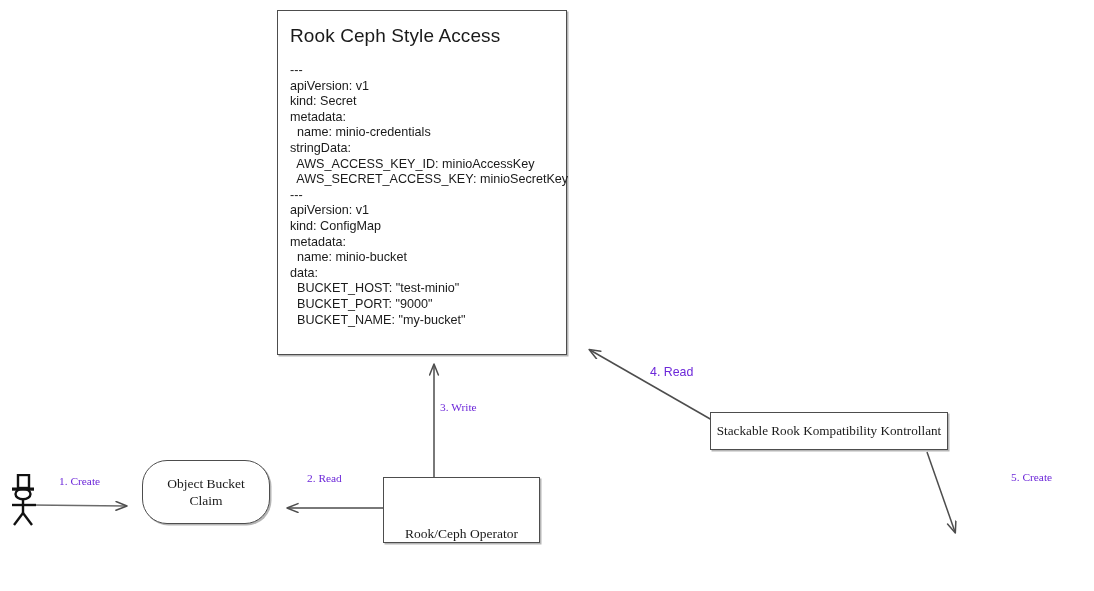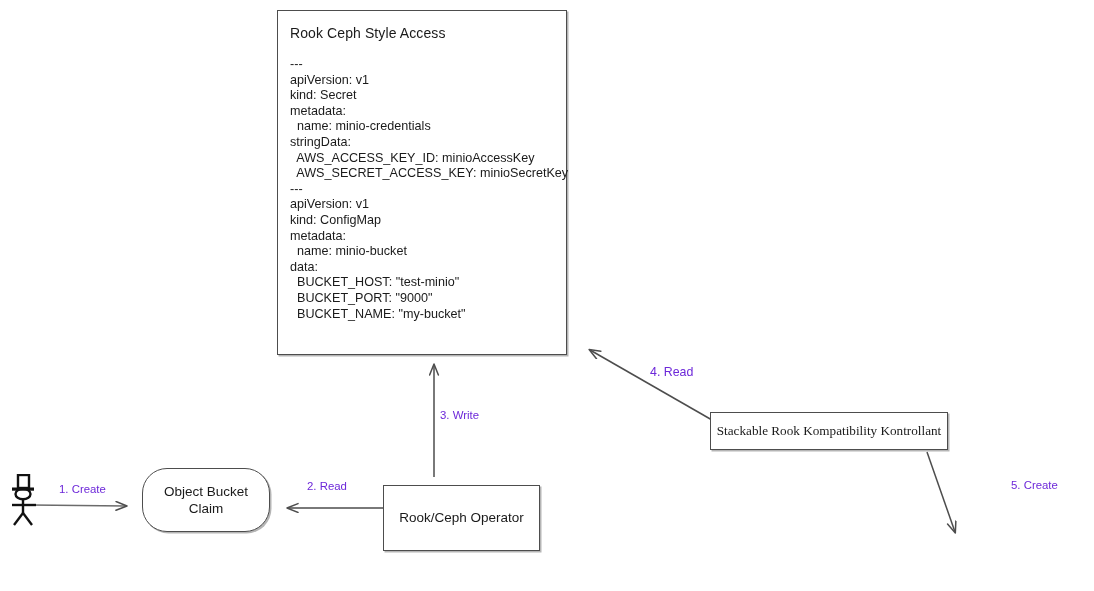--- a/index.html
+++ b/index.html
@@ -33,37 +33,36 @@
     box-shadow: 1.5px 1.5px 0 0 rgba(120,120,120,0.55);
   }
   .box-center {
     display: flex;
     align-items: center;
     justify-content: center;
     text-align: center;
     line-height: 1.28;
   }
   .mono {
-    font-family: Liberation Sans, sans-serif;
-    margin-top: 8px;
+    font-family: Liberation Serif, serif;
   }
   .sans {
     font-family: "Liberation Sans", sans-serif;
   }
 
   
   #yaml-card {
     left: 277px;
     top: 10px;
     width: 290px;
     height: 345px;
     padding: 14px 10px 10px 12px;
   }
   #yaml-title {
-    font-size: 14px;
+    font-size: 19px;
     color: #1a1a1a;
     letter-spacing: 0.1px;
     margin: 0 0 8px 0;
     white-space: nowrap;
   }
   #yaml-body {
     font-size: 12.6px;
     line-height: 15.6px;
     white-space: pre;
     color: #1a1a1a;
@@ -79,20 +78,21 @@
     font-size: 13.5px;
     border-radius: 25px;
   }
   
   #operator-box {
     left: 383px;
     top: 477px;
     width: 157px;
     height: 66px;
     font-size: 13.5px;
+    align-items: flex-end;
   }
   
   #srkk-box {
     left: 710px;
     top: 412px;
     width: 238px;
     height: 38px;
     font-size: 13.2px;
     font-family: Liberation Serif, serif;
   }

